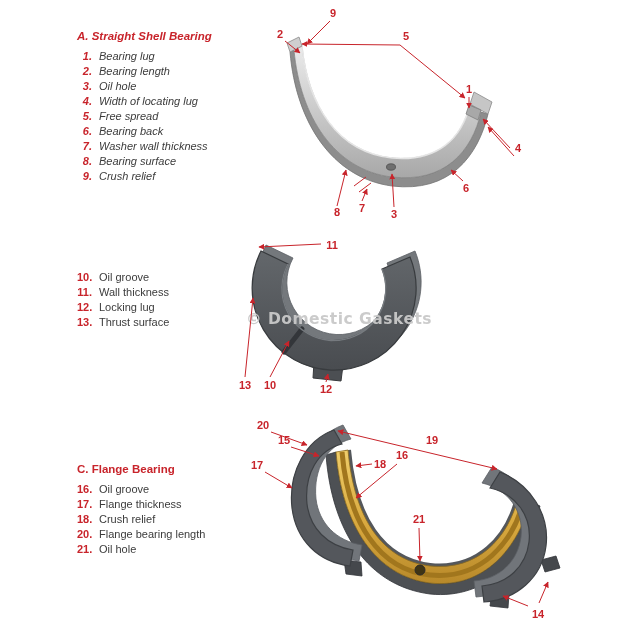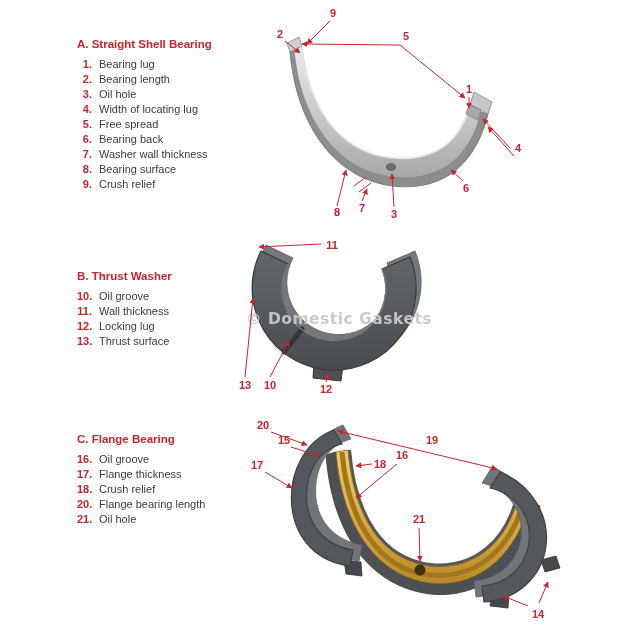--- a/index.html
+++ b/index.html
@@ -7,23 +7,23 @@
   body {
     position:relative; background:#ffffff; overflow:hidden;
     font-family:"Liberation Sans","DejaVu Sans",sans-serif;
     color:#3b3b3b;
   }
   .legend { position:absolute; left:77px; width:195px; }
   .lg-title { color:#c8242b; font-weight:bold; font-size:11.5px; margin-bottom:7px; }
   .lg-row { display:flex; align-items:baseline; line-height:15px; font-size:11px; }
   .lg-num { color:#c8242b; font-weight:bold; width:22px; flex:none; text-align:right; padding-right:7px; }
   .lg-label { color:#3b3b3b; }
-  #legend-a { top:38px; }
+  #legend-a { top:30px;font-style:italic; }
   #legend-b { top:270px; }
-  #legend-c { top:433px; }
+  #legend-c { top:463px; }
   #diagram { position:absolute; left:0; top:0; width:640px; height:640px; }
   .co path { stroke:#c8242b; stroke-width:1; fill:none; }
   .co-num text { fill:#c8242b; font-size:11px; font-weight:600; text-anchor:middle;
                  font-family:"Liberation Sans","DejaVu Sans",sans-serif; }
   .wm { fill:#c9c9c9; opacity:.95; font-size:15.5px; font-weight:600; letter-spacing:.5px;
         font-family:"DejaVu Sans",sans-serif; }
 </style>
 </head>
 <body>
 
@@ -61,21 +61,20 @@
       <span class="lg-num">8.</span>
       <span class="lg-label">Bearing surface</span>
     </div>
   <div class="lg-row">
       <span class="lg-num">9.</span>
       <span class="lg-label">Crush relief</span>
     </div>
 </div>
 
 <div class="legend" id="legend-b">
-  <div class="lg-title">B. Thrust Washer</div>
   <div class="lg-row">
       <span class="lg-num">10.</span>
       <span class="lg-label">Oil groove</span>
     </div>
   <div class="lg-row">
       <span class="lg-num">11.</span>
       <span class="lg-label">Wall thickness</span>
     </div>
   <div class="lg-row">
       <span class="lg-num">12.</span>

